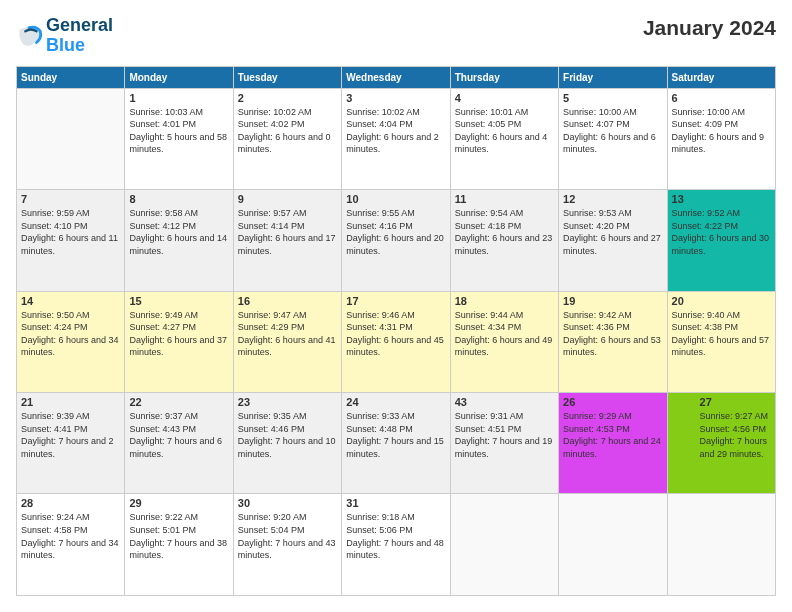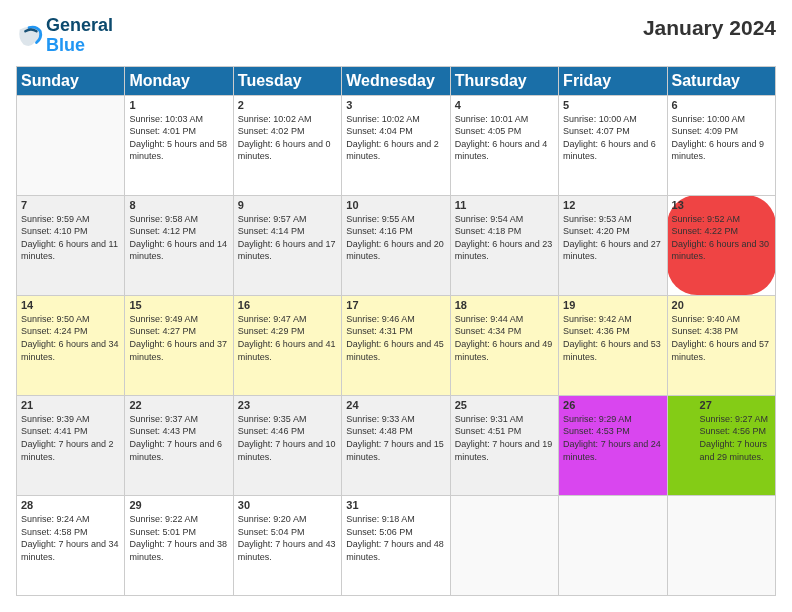--- a/index.html
+++ b/index.html
@@ -57,21 +57,21 @@
     }
     .calendar {
       flex: 1;
       border-collapse: collapse;
       width: 100%;
       table-layout: fixed;
     }
     .calendar th {
       background: #1a6fa8;
       color: #fff;
-      font-size: 16px;
+      font-size: 10px;
       padding: 5px 4px;
       text-align: left;
       border: 1px solid #ccc;
     }
     .calendar td {
       border: 1px solid #ccc;
       vertical-align: top;
       padding: 3px 4px;
       font-size: 9.5px;
       color: #333;
@@ -176,21 +176,21 @@
             <div class="day-info">Sunrise: 9:55 AM<br>Sunset: 4:16 PM<br>Daylight: 6 hours and 20 minutes.</div>
           </td>
           <td style="background: rgb(240, 240, 240);">
             <span class="day-num">11</span>
             <div class="day-info">Sunrise: 9:54 AM<br>Sunset: 4:18 PM<br>Daylight: 6 hours and 23 minutes.</div>
           </td>
           <td style="background: rgb(240, 240, 240);">
             <span class="day-num">12</span>
             <div class="day-info">Sunrise: 9:53 AM<br>Sunset: 4:20 PM<br>Daylight: 6 hours and 27 minutes.</div>
           </td>
-          <td style="background: #ef4444; border-radius: 30px;">
+          <td style="background: #14b8a6;">
             <span class="day-num">13</span>
             <div class="day-info">Sunrise: 9:52 AM<br>Sunset: 4:22 PM<br>Daylight: 6 hours and 30 minutes.</div>
           </td>
         </tr>
         <tr style="background: #fef9c3;">
           <td>
             <span class="day-num">14</span>
             <div class="day-info">Sunrise: 9:50 AM<br>Sunset: 4:24 PM<br>Daylight: 6 hours and 34 minutes.</div>
           </td>
           <td>
@@ -229,21 +229,21 @@
           </td>
           <td style="background: rgb(240, 240, 240);">
             <span class="day-num">23</span>
             <div class="day-info">Sunrise: 9:35 AM<br>Sunset: 4:46 PM<br>Daylight: 7 hours and 10 minutes.</div>
           </td>
           <td style="background: rgb(240, 240, 240);">
             <span class="day-num">24</span>
             <div class="day-info">Sunrise: 9:33 AM<br>Sunset: 4:48 PM<br>Daylight: 7 hours and 15 minutes.</div>
           </td>
           <td style="background: rgb(240, 240, 240);">
-            <span class="day-num">25</span>
+            <span class="day-num">43</span>
             <div class="day-info">Sunrise: 9:31 AM<br>Sunset: 4:51 PM<br>Daylight: 7 hours and 19 minutes.</div>
           </td>
           <td style="background: #d946ef;">
             <span class="day-num">26</span>
             <div class="day-info">Sunrise: 9:29 AM<br>Sunset: 4:53 PM<br>Daylight: 7 hours and 24 minutes.</div>
           </td>
           <td style="background: #84cc16; padding-left: 32px;">
             <span class="day-num">27</span>
             <div class="day-info">Sunrise: 9:27 AM<br>Sunset: 4:56 PM<br>Daylight: 7 hours and 29 minutes.</div>
           </td>

